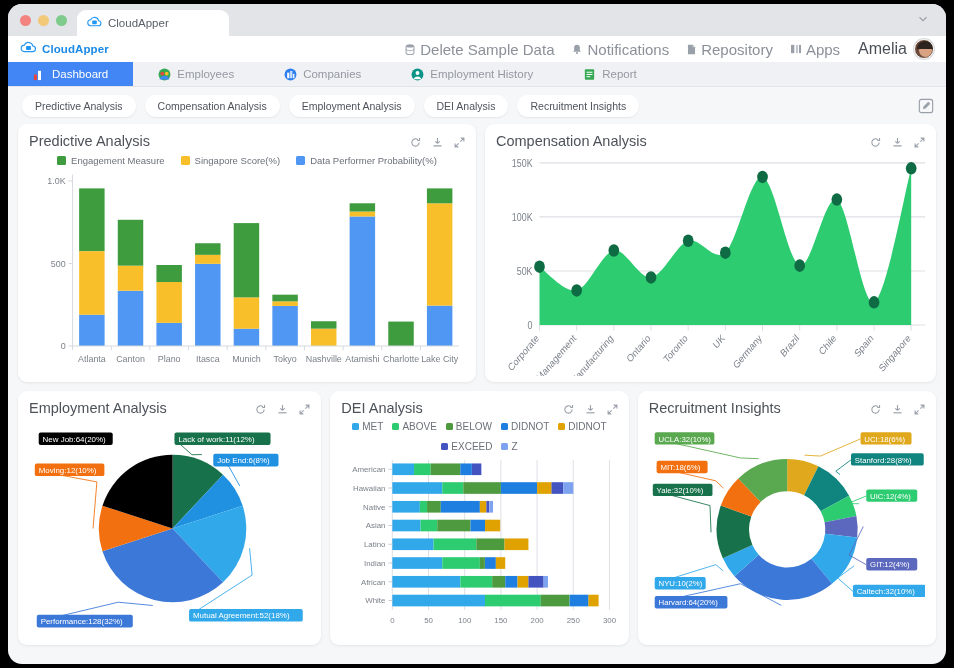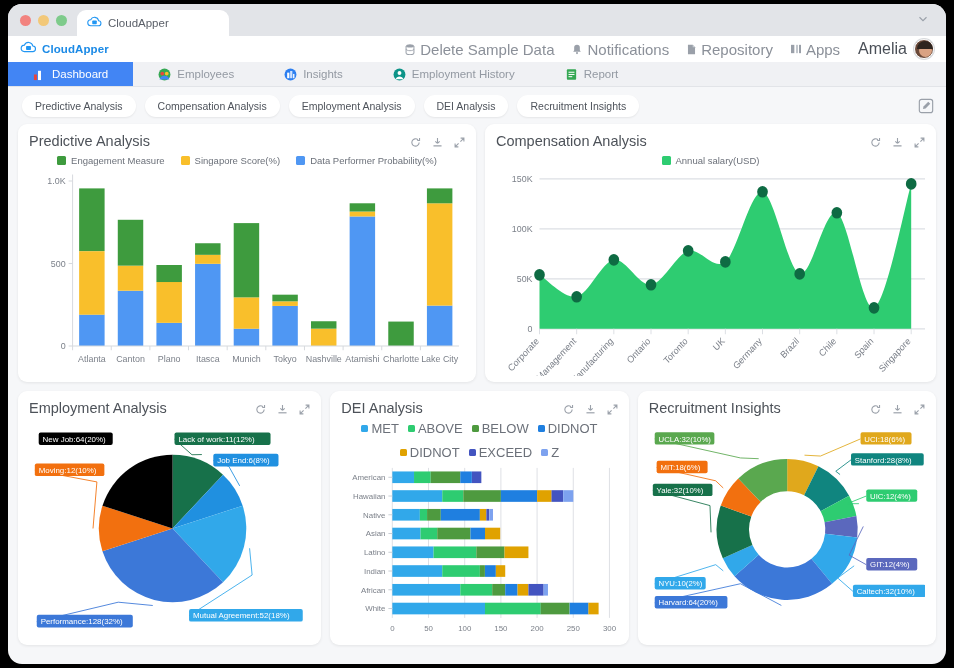--- a/index.html
+++ b/index.html
@@ -93,21 +93,21 @@
     box-shadow: 0 1px 3px rgba(0,0,0,.08);
     display:flex; flex-direction:column; position:relative;
   }
   .card-head { display:flex; align-items:flex-start; }
   .card-title { font-size:14.5px; color:#4d5259; font-weight:normal; }
   .card-tools { margin-left:auto; display:flex; gap:11px; color:#9ba1aa; padding-top:4px;}
   .card-tools svg { display:block; }
   .legend { display:flex; justify-content:center; gap:16px; margin-top:6px; flex-wrap:wrap;align-items:center;}
   .legend.sm { gap:9px; margin-top:5px; }
   .lg-item { display:flex; align-items:center; gap:5px; font-size:9.5px; color:#6b7079; }
-  .legend.sm .lg-item { font-size:13px; gap:3px;}
+  .legend.sm .lg-item { font-size:10px; gap:3px;}
   .sw { width:9px; height:9px; border-radius:1.5px; flex:0 0 9px;}
   .legend.sm .sw { width:7px;height:7px; flex:0 0 7px;}
   .plot { flex:1 1 auto; position:relative; }
   svg.chart { display:block; width:100%; height:100%; }
   .axtxt { font-size:9px; fill:#7c818a; font-family:"Liberation Sans", sans-serif;}
   .axtxt.sm { font-size:8px;}
   .pielab { font-size:8.2px; fill:#fff; font-family:"Liberation Sans", sans-serif;}
 </style>
 </head>
 <body>
@@ -216,21 +216,21 @@
     </div>
     <div class="nav-item">
       <span class="nav-ico">
         <svg width="13" height="13" viewBox="0 0 14 14">
             <circle cx="7" cy="7" r="6.4" fill="#2d7ff0"></circle>
             <rect x="3.4" y="5" width="2.4" height="6" fill="#fff"></rect>
             <rect x="6.6" y="3.2" width="2.4" height="7.8" fill="#cfe2ff"></rect>
             <rect x="9.8" y="6.4" width="1.4" height="4.6" fill="#fff"></rect>
           </svg>
       </span>
-      <span>Insights</span>
+      <span>Companies</span>
     </div>
     <div class="nav-item">
       <span class="nav-ico">
         <svg width="13" height="13" viewBox="0 0 14 14">
             <circle cx="7" cy="7" r="6.4" fill="#0d9488"></circle>
             <circle cx="7" cy="5.4" r="2.1" fill="#fff"></circle>
             <path d="M2.9 12.2a4.3 4.3 0 018.2 0z" fill="#fff"></path>
           </svg>
       </span>
       <span>Employment History</span>
@@ -384,26 +384,20 @@
                 <svg width="11" height="11" viewBox="0 0 12 12">
                   <path d="M6 1v6m0 0L3.6 4.7M6 7l2.4-2.3" fill="none" stroke="#9ba1aa" stroke-width="1.2"></path>
                   <path d="M1.6 9.6h8.8" stroke="#9ba1aa" stroke-width="1.3"></path>
                 </svg>
               </span>
             <span>
                 <svg width="11" height="11" viewBox="0 0 12 12">
                   <path d="M7.2 1.2h3.6v3.6M10.8 1.2L7 5M4.8 10.8H1.2V7.2M1.2 10.8L5 7" fill="none" stroke="#9ba1aa" stroke-width="1.2"></path>
                 </svg>
               </span>
-          </div>
-        </div>
-        <div class="legend">
-          <div class="lg-item">
-            <span class="sw" style="background:#2ecc71"></span>
-            <span>Annual salary(USD)</span>
           </div>
         </div>
         <div class="plot">
           <svg class="chart" viewBox="0 0 434 196" preserveAspectRatio="none">
             <g id="comp-grid">
                 <line x1="44" y1="152" x2="434" y2="152" stroke="#dcdfe4" stroke-width="1"></line>
                 <line x1="44" y1="105.33333333333334" x2="434" y2="105.33333333333334" stroke="#dcdfe4" stroke-width="1"></line>
                 <line x1="44" y1="58.66666666666667" x2="434" y2="58.66666666666667" stroke="#dcdfe4" stroke-width="1"></line>
                 <line x1="44" y1="12" x2="434" y2="12" stroke="#dcdfe4" stroke-width="1"></line>
               </g>

